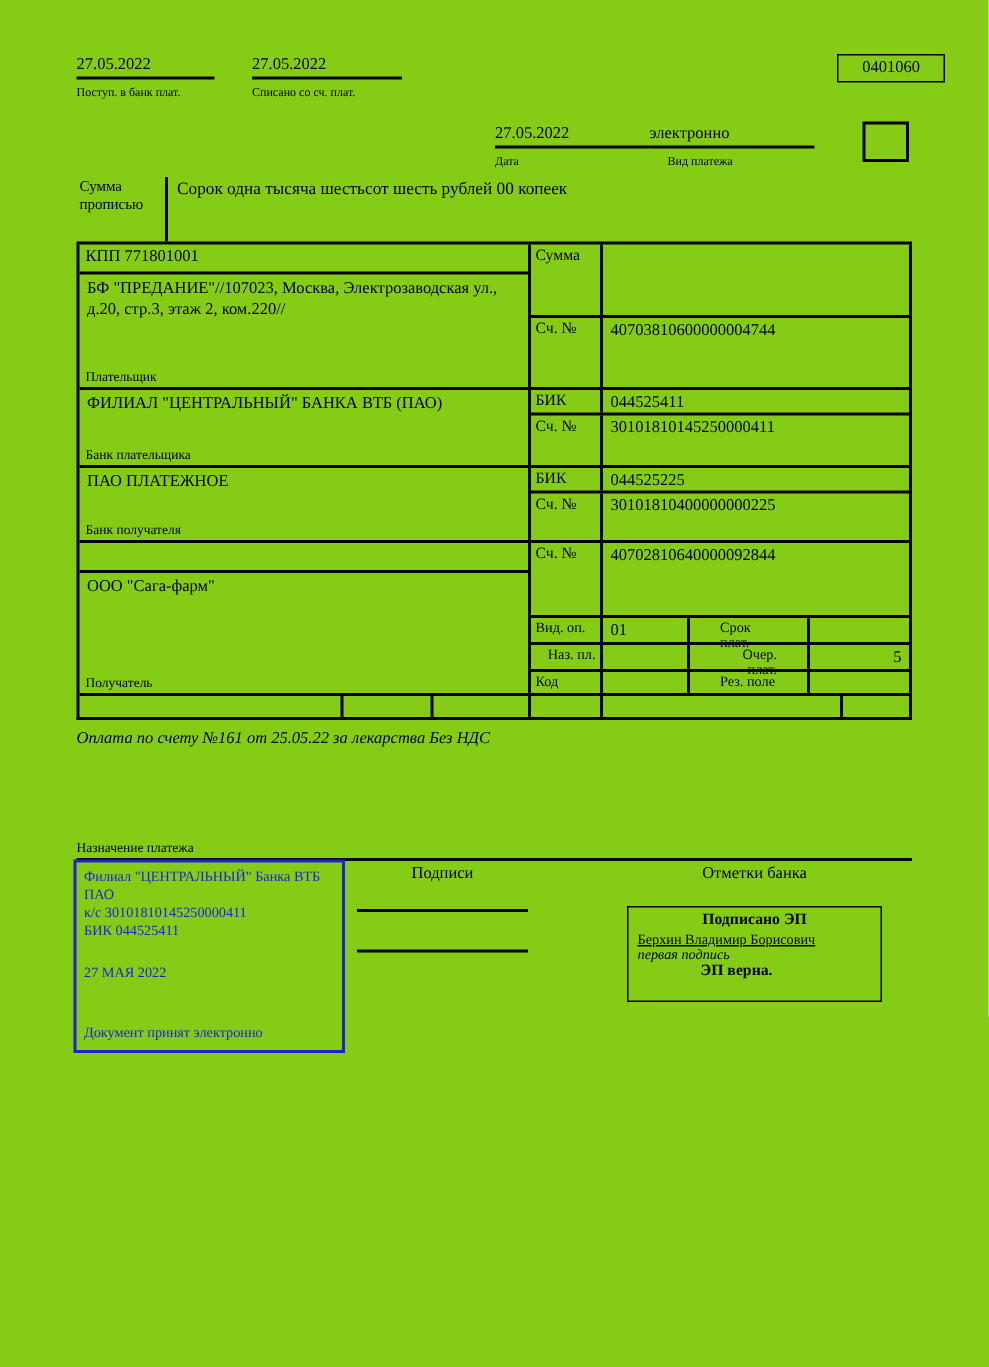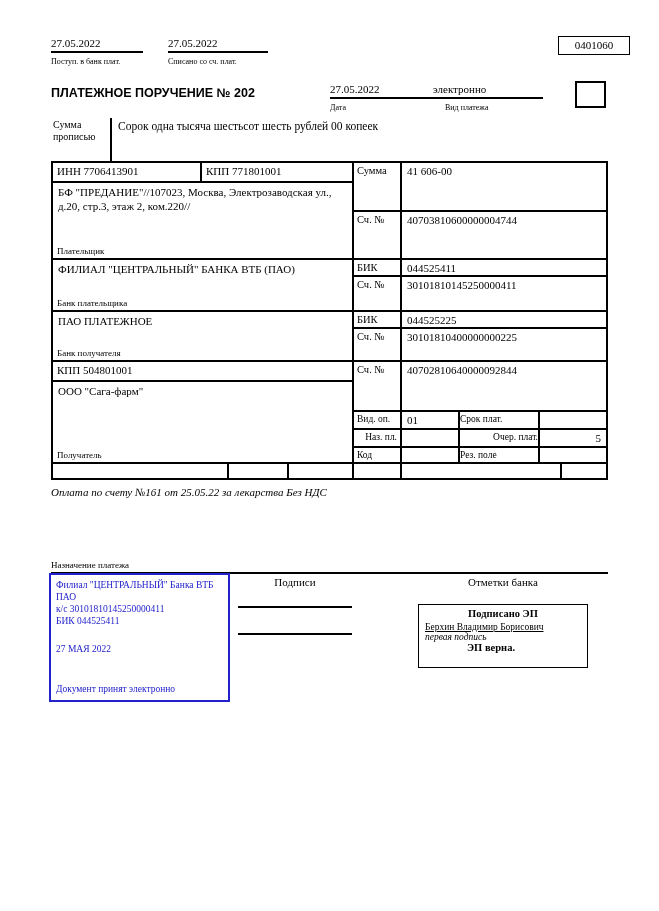--- a/index.html
+++ b/index.html
@@ -1,19 +1,19 @@
 <!DOCTYPE html>
 <html><head>
 <meta charset="utf-8">
 <style>
   * { margin:0; padding:0; box-sizing:border-box; }
   html,body { background:#e8e8e8; }
   body { font-family:"Liberation Serif", serif; color:#000; }
   .page {
-    position:relative; width:659px; height:911px; background:#ffffff;
+    position:relative; width:659px; height:911px; background:#84cc16;
     margin:0 auto; overflow:hidden;
   }
   .abs { position:absolute; }
 
   
   .u-date { font-size:11px; border-bottom:2px solid #000; padding-bottom:2px; }
   .tiny-label { font-size:8px; }
   .form-code-box {
     border:1px solid #000; width:72px; height:19px;
     font-size:11px; text-align:center; line-height:17px;
@@ -37,21 +37,21 @@
   .lcell { padding:2px 4px; }
   .lcell-inn { width:149px; border-right:2px solid #000; }
   .lcell-kpp { flex:1; }
   .lblock { padding:3px 5px; line-height:13.5px; }
   .section-label { position:absolute; bottom:2px; left:4px; font-size:9px; }
   .rrow { border-bottom:2px solid #000; display:flex; font-size:11px; }
   .rlabel { width:48px; border-right:2px solid #000; padding:2px 3px; font-size:10.5px; }
   .rvalue { flex:1; padding:2px 5px; }
   .rlabel-sm { font-size:9.5px; }
   .rv1 { width:58px; border-right:2px solid #000; padding:2px 5px; }
-  .rl2 { width:80px; border-right:2px solid #000; padding:2px 0; font-size:9.5px; }
+  .rl2 { width:80px; border-right:2px solid #000; padding:2px 20px; font-size:9.5px; }
   .rv2 { flex:1; padding:2px 5px; }
 
   .boxes-row {
     left:51px; top:464px; width:557px; height:16px; position:absolute;
     border-left:2px solid #000; border-right:2px solid #000; border-bottom:2px solid #000;
     display:flex;
   }
   .bx { border-right:2px solid #000; height:100%; }
   .bx1{width:176px;} .bx2{width:60px;} .bx3{width:65px;} .bx4{width:48px;} .bx5{width:160px;}
   .bx6{flex:1; border-right:none;}
@@ -89,65 +89,61 @@
 <div class="page">
 
   <div class="abs u-date" style="left:51px; top:37px; width:92px;">27.05.2022</div>
   <div class="abs tiny-label" style="left:51px; top:57px;">Поступ. в банк плат.</div>
 
   <div class="abs u-date" style="left:168px; top:37px; width:100px;">27.05.2022</div>
   <div class="abs tiny-label" style="left:168px; top:57px;">Списано со сч. плат.</div>
 
   <div class="abs form-code-box" style="left:558px; top:36px;">0401060</div>
 
-  <div class="abs doc-title" style="left:51px; top:86px;">ПЛАТЕЖНОЕ ПОРУЧЕНИЕ № 202</div>
 
   <div class="abs u-date" style="left:330px; top:83px; width:103px;">27.05.2022</div>
   <div class="abs tiny-label" style="left:330px; top:103px;">Дата</div>
 
   <div class="abs u-date" style="left:433px; top:83px; width:110px;">электронно</div>
   <div class="abs tiny-label" style="left:445px; top:103px;">Вид платежа</div>
 
   <div class="abs header-box" style="left:575px; top:81px;"></div>
 
   <div class="abs sum-label" style="left:53px; top:119px;">Сумма прописью</div>
   <div class="abs sum-divider" style="left:110px; top:118px;"></div>
   <div class="abs sum-words" style="left:118px; top:120px;">Сорок одна тысяча шестьсот шесть рублей 00 копеек</div>
 
   <div class="main-table">
     <div class="mt-left">
       <div class="lrow lrow-split" style="height:20px;">
-        <div class="lcell lcell-inn">ИНН 7706413901</div>
         <div class="lcell lcell-kpp">КПП 771801001</div>
       </div>
       <div class="lrow" style="height:77px;">
         <div class="lblock">БФ "ПРЕДАНИЕ"//107023, Москва, Электрозаводская ул., д.20, стр.3, этаж 2, ком.220//</div>
         <div class="section-label">Плательщик</div>
       </div>
       <div class="lrow" style="height:52px;">
         <div class="lblock">ФИЛИАЛ "ЦЕНТРАЛЬНЫЙ" БАНКА ВТБ (ПАО)</div>
         <div class="section-label">Банк плательщика</div>
       </div>
       <div class="lrow" style="height:50px;">
         <div class="lblock">ПАО ПЛАТЕЖНОЕ</div>
         <div class="section-label">Банк получателя</div>
       </div>
       <div class="lrow lrow-split" style="height:20px;">
-        <div class="lcell lcell-kpp">КПП 504801001</div>
       </div>
       <div class="lrow" style="height:82px;">
         <div class="lblock">ООО "Сага-фарм"</div>
         <div class="section-label">Получатель</div>
       </div>
     </div>
 
     <div class="mt-right">
       <div class="rrow" style="height:49px;">
         <div class="rlabel">Сумма</div>
-        <div class="rvalue">41 606-00</div>
       </div>
       <div class="rrow" style="height:48px;">
         <div class="rlabel">Сч. №</div>
         <div class="rvalue">40703810600000004744</div>
       </div>
       <div class="rrow" style="height:17px;">
         <div class="rlabel">БИК</div>
         <div class="rvalue">044525411</div>
       </div>
       <div class="rrow" style="height:35px;">

